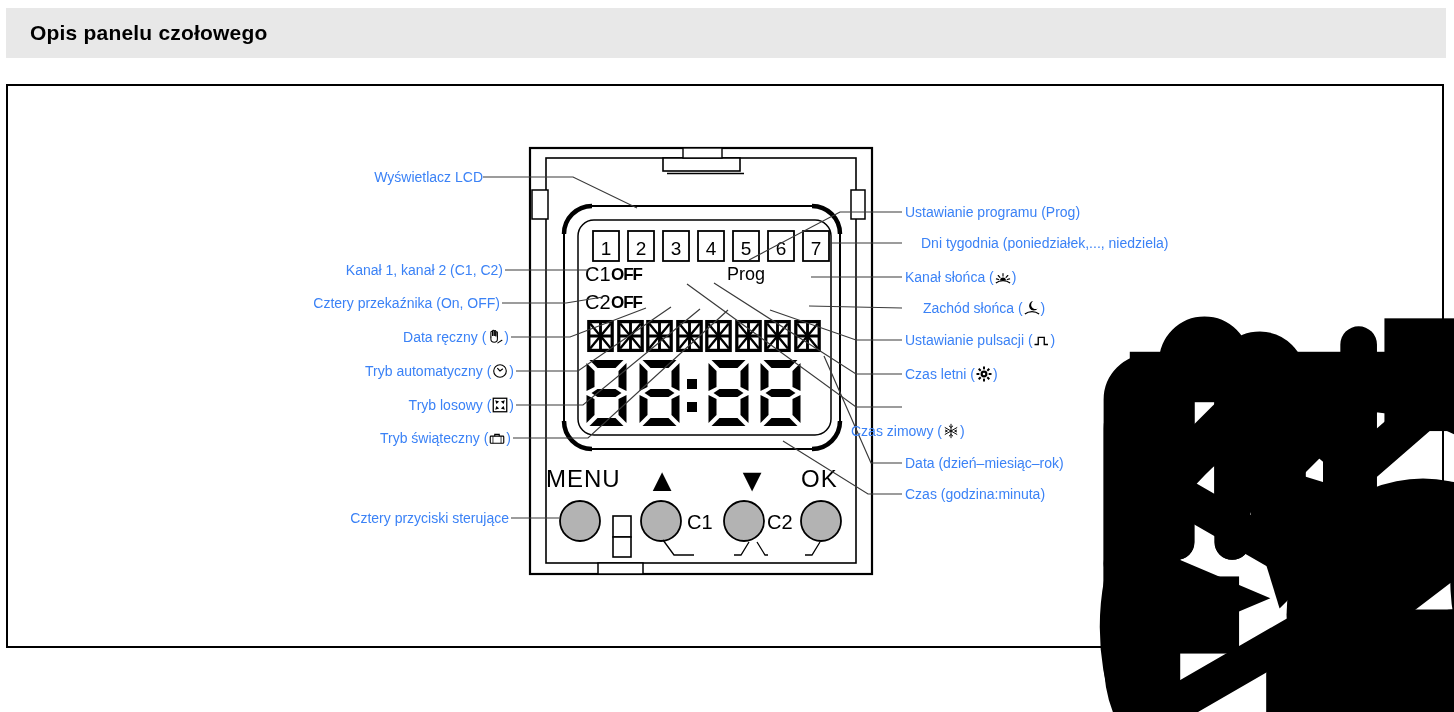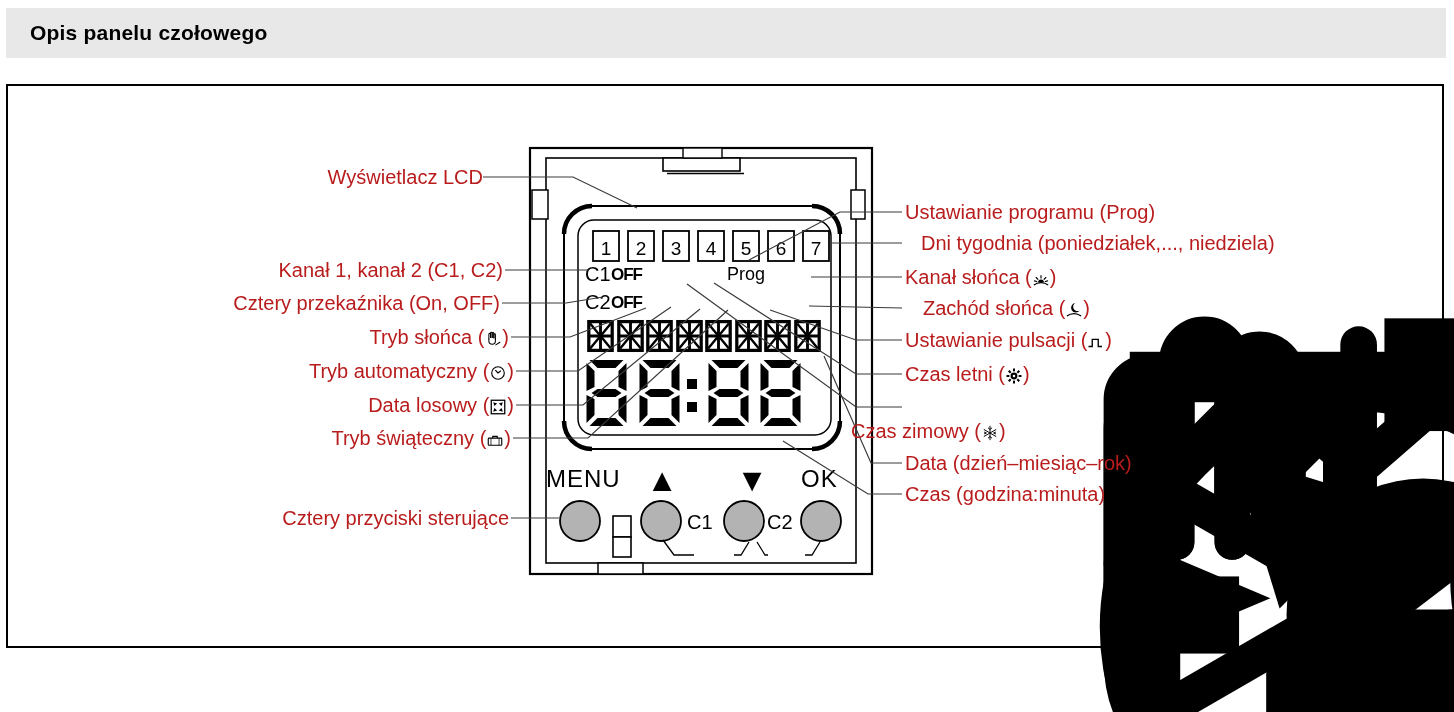--- a/index.html
+++ b/index.html
@@ -13,22 +13,22 @@
                  border:2px solid #000; background:#fff; box-sizing:border-box; }
   .art { position:absolute; left:0; top:0; width:1454px; height:712px; }
   .art text { font-family:"Liberation Sans",sans-serif; fill:#000; }
   .t-disp { font-size:20px; }
   .t-lcd  { font-family:"DejaVu Sans Mono",monospace; font-size:17px; font-weight:bold; letter-spacing:-1px; }
   .t-prog { font-size:18px; }
   .t-day  { font-size:19px; }
   .t-btn  { font-size:24px; letter-spacing:1px; }
   .t-tri  { font-size:32px; }
   .t-ch   { font-size:20px; }
-  .lbl { position:absolute; white-space:nowrap; font-size:20px; line-height:20px;
-         height:20px; color:#b91c1c; }
+  .lbl { position:absolute; white-space:nowrap; font-size:14px; line-height:20px;
+         height:20px; color:#3b82f6; }
   .lic { width:18px; height:18px; vertical-align:-4px; }
 </style>
 </head>
 <body>
 
 <div class="stage">
 
   <div class="header-bar">
     <h1>Opis panelu czołowego</h1>
   </div>
@@ -270,27 +270,27 @@
       <polyline points="902,374 856,374 714,283"></polyline>
       <polyline points="902,407 856,407 687,284"></polyline>
       <polyline points="902,463 871,463 824,356"></polyline>
       <polyline points="902,494 868,494 783,441"></polyline>
     </g>
   </svg>
 
   <div class="lbl" style="top:167px; right:971px;"><span>Wyświetlacz LCD</span></div>
   <div class="lbl" style="top:260px; right:951px;"><span>Kanał 1, kanał 2 (C1, C2)</span></div>
   <div class="lbl" style="top:293px; right:954px;"><span>Cztery przekaźnika (On, OFF)</span></div>
-  <div class="lbl" style="top:327px; right:945px;"><span>Tryb słońca (</span><svg class="lic" viewBox="0 0 24 24">
+  <div class="lbl" style="top:327px; right:945px;"><span>Data ręczny (</span><svg class="lic" viewBox="0 0 24 24">
         <use href="#sym-hand" xlink:href="#sym-hand"></use>
       </svg><span>)</span></div>
   <div class="lbl" style="top:361px; right:940px;"><span>Tryb automatyczny (</span><svg class="lic" viewBox="0 0 24 24">
         <use href="#sym-clock" xlink:href="#sym-clock"></use>
       </svg><span>)</span></div>
-  <div class="lbl" style="top:395px; right:940px;"><span>Data losowy (</span><svg class="lic" viewBox="0 0 24 24">
+  <div class="lbl" style="top:395px; right:940px;"><span>Tryb losowy (</span><svg class="lic" viewBox="0 0 24 24">
         <use href="#sym-random" xlink:href="#sym-random"></use>
       </svg><span>)</span></div>
   <div class="lbl" style="top:428px; right:943px;"><span>Tryb świąteczny (</span><svg class="lic" viewBox="0 0 24 24">
         <use href="#sym-holiday" xlink:href="#sym-holiday"></use>
       </svg><span>)</span></div>
   <div class="lbl" style="top:508px; right:945px;"><span>Cztery przyciski sterujące</span></div>
 
   <div class="lbl" style="top:202px; left:905px;"><span>Ustawianie programu (Prog)</span></div>
   <div class="lbl" style="top:233px; left:905px;margin-left:16px;"><span>Dni tygodnia (poniedziałek,..., niedziela)</span></div>
   <div class="lbl" style="top:267px; left:905px;"><span>Kanał słońca (</span><svg class="lic" viewBox="0 0 24 24">

